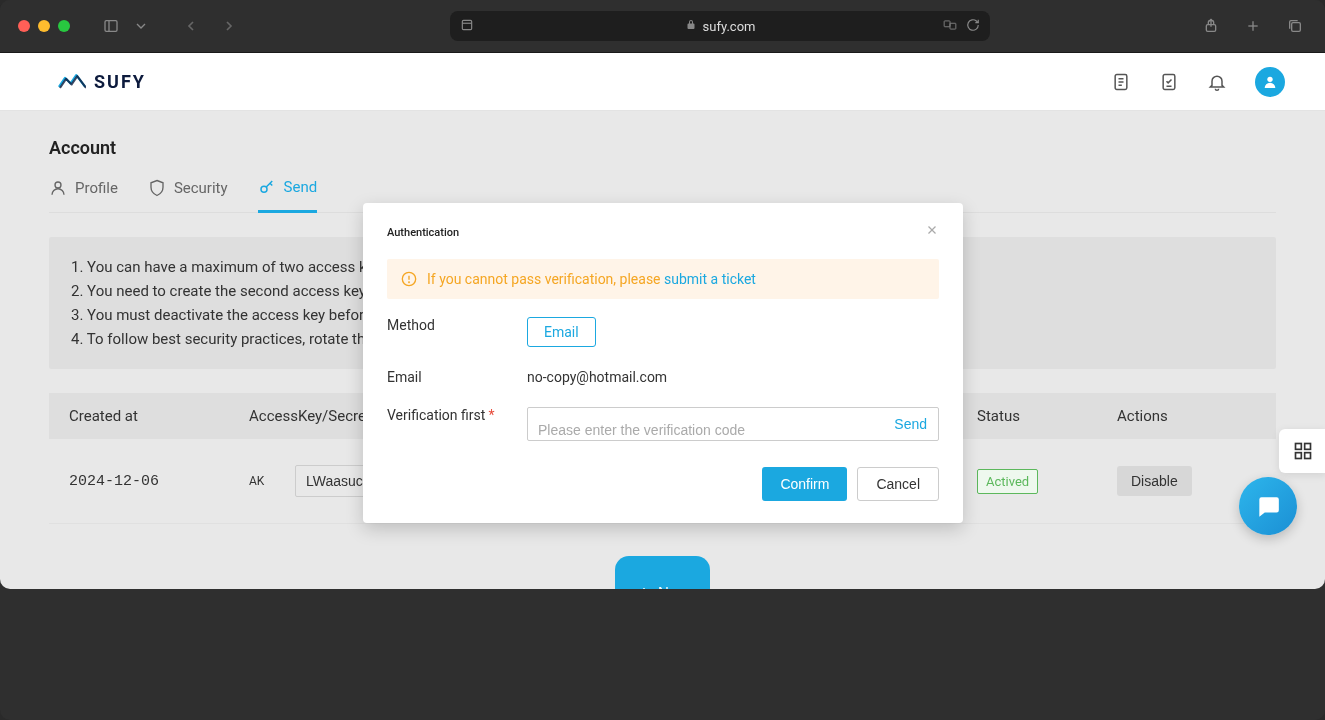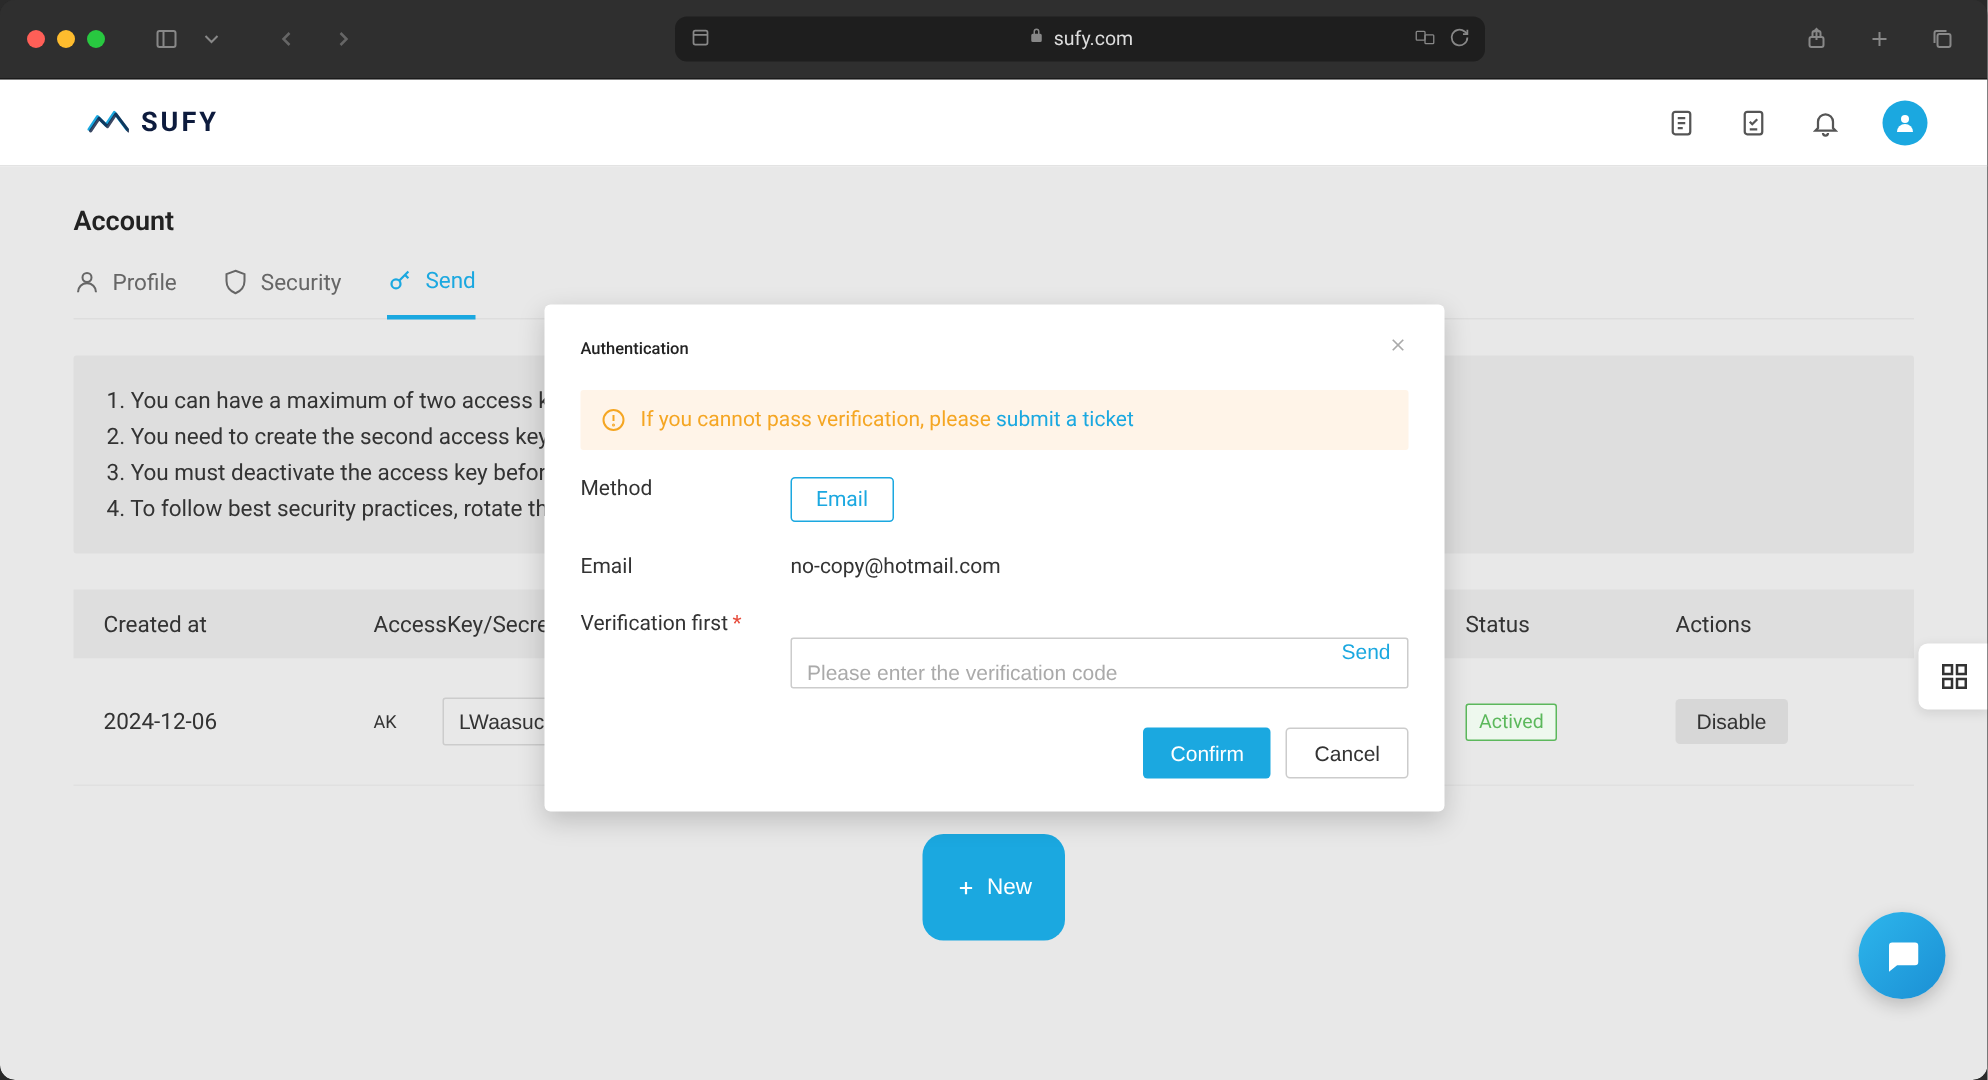--- a/index.html
+++ b/index.html
@@ -46,21 +46,21 @@
     }
     .url-left-icon { position: absolute; left: 10px; color: #888; }
     .url-right-icons { position: absolute; right: 10px; display: flex; gap: 8px; align-items: center; color: #888; }
     .url-text { flex: 1; text-align: center; color: #ddd; font-size: 13px; display: flex; align-items: center; justify-content: center; gap: 6px; }
     .url-lock { color: #888; }
     .chrome-right { display: flex; gap: 18px; margin-left: auto; color: #888; }
 
     
     .page {
       background: #eab308;
-      height: 667px;
+      height: 536px;
       position: relative;
       border-radius: 0 0 10px 10px;
       overflow: hidden;
     }
     .page-inner {
       background: #e8e8e8;
       height: 100%;
     }
 
     
@@ -98,21 +98,21 @@
     }
 
     .table-wrap { margin-top: 24px; }
     .table-header { display: flex; background: #dedede; padding: 14px 20px; color: #333; font-size: 15px; }
     .col-created { width: 180px; }
     .col-key { width: 728px; }
     .col-status { width: 140px; }
     .col-actions { flex: 1; }
 
     .table-row { display: flex; align-items: center; padding: 26px 20px; border-bottom: 1px solid #e0e0e0; background: #e8e8e8; }
-    .cell-created { width: 180px; font-size: 15px; color: #333; }
+    .cell-created { width: 180px; font-size: 15px; color: #333; font-family: Liberation Mono, monospace; }
     .cell-key { width: 728px; display: flex; flex-direction: column; gap: 14px; }
     .key-line { display: flex; align-items: center; gap: 14px; }
     .key-label-ak, .key-label-sk { width: 32px; font-size: 12px; color: #333; }
     .key-input-wrap { position: relative; width: 400px; }
     .key-input { width: 100%; height: 32px; border: 1px solid #ccc; background: #e8e8e8; padding: 0 34px 0 10px; font-size: 14px; border-radius: 2px; color: #333; }
     .key-copy-btn, .key-eye-btn { position: absolute; right: 8px; top: 50%; transform: translateY(-50%); color: #888; background: none; border: none; cursor: pointer; display: flex; }
     .cell-status { width: 140px; }
     .status-badge { display: inline-block; padding: 4px 8px; border: 1px solid #5cb85c; color: #5cb85c; font-size: 13px; border-radius: 2px; background: #eef8ee; }
     .cell-actions { flex: 1; }
     .disable-btn { padding: 7px 14px; background: #d7d7d7; border: none; border-radius: 3px; color: #333; font-size: 14px; cursor: pointer; }
@@ -146,21 +146,21 @@
     .alert-icon { color: #f5a623; display: flex; }
     .alert-text { color: #f5a623; font-size: 14px; }
     .alert-link { color: #1ba8e0; text-decoration: none; }
 
     .form-row { display: flex; margin-bottom: 22px; }
     .form-label { width: 140px; font-size: 14px; color: #333; }
     .form-label .req { color: #e74c3c; margin-left: 3px; }
     .form-value { flex: 1; font-size: 14px; color: #333; }
     .method-chip { display: inline-block; border: 1px solid #1ba8e0; color: #1ba8e0; padding: 6px 16px; border-radius: 3px; font-size: 14px; }
     .code-input-wrap { flex: 1; position: relative; }
-    .code-input { width: 100%; height: 34px; border: 1px solid #ccc; padding: 12px 56px 0 10px; font-size: 14px; border-radius: 2px; margin-top: 17px; }
+    .code-input { width: 100%; height: 34px; border: 1px solid #ccc; padding: 12px 56px 0 10px; font-size: 14px; border-radius: 2px; }
     .code-input::placeholder { color: #aaa; }
     .send-link { position: absolute; right: 12px; top: 50%; transform: translateY(-50%); color: #1ba8e0; font-size: 14px; cursor: pointer; background: none; border: none; }
 
     .modal-footer { display: flex; justify-content: flex-end; gap: 10px; }
     .btn-confirm { background: #1ba8e0; color: #fff; border: none; padding: 8px 18px; border-radius: 3px; font-size: 14px; cursor: pointer; }
     .btn-cancel { background: #fff; color: #333; border: 1px solid #ccc; padding: 8px 18px; border-radius: 3px; font-size: 14px; cursor: pointer; }
 
     
     .side-qr {
       position: absolute;

